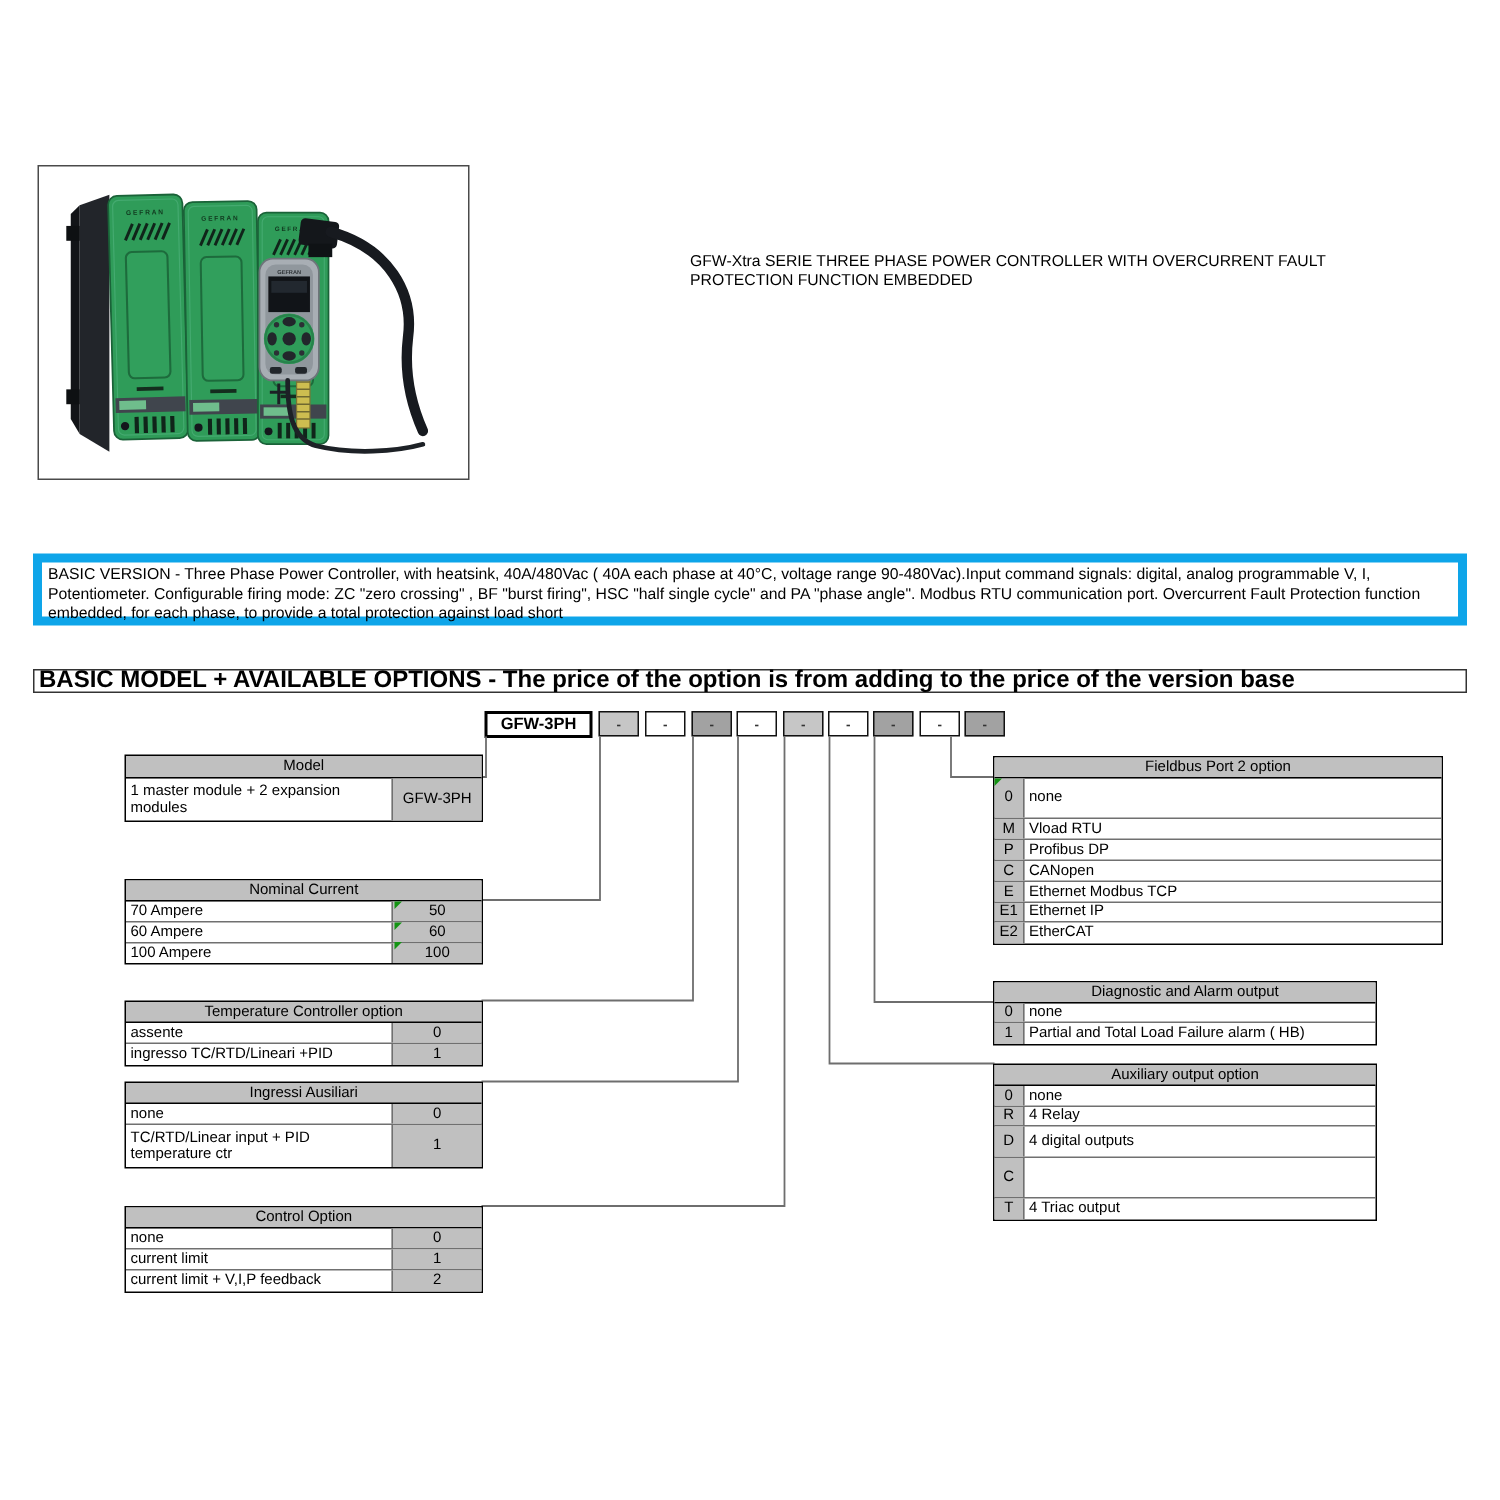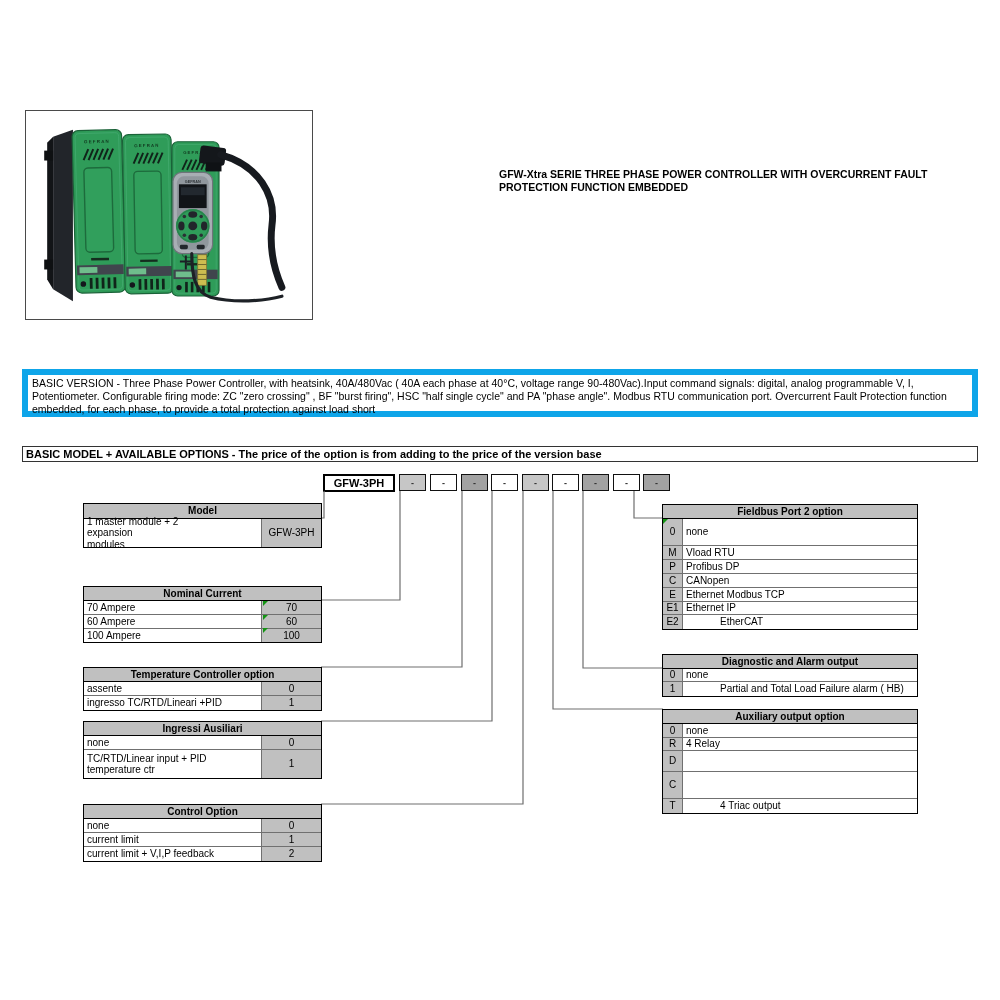--- a/index.html
+++ b/index.html
@@ -1,42 +1,42 @@
 <!DOCTYPE html>
 <html><head>
 <meta charset="utf-8">
 <style>
   html,body{margin:0;padding:0;background:#fff;}
   body{width:1000px;height:1000px;position:relative;font-family:"Liberation Sans",sans-serif;color:#000;overflow:hidden;}
   .abs{position:absolute;box-sizing:border-box;}
   
   #photo{left:25px;top:110px;width:288px;height:210px;border:1px solid #4a4a4a;background:#fff;}
   
-  #title{left:499px;top:168px;width:478px;font-size:10.5px;font-weight:bold;line-height:13px;}
+  #title{left:460px;top:168px;width:478px;font-size:10.5px;font-weight:normal;line-height:13px;}
   
   #basicver{left:22px;top:369px;width:956px;height:48px;border:6px solid #0ea5e9;font-size:10.5px;line-height:13px;padding:2px 4px;}
-  #basicmodel{left:22px;top:446px;width:956px;height:16px;border:1px solid #333;font-size:11px;font-weight:bold;line-height:14px;padding:0 3px;}
+  #basicmodel{left:22px;top:446px;width:956px;height:16px;border:1px solid #333;font-size:16px;font-weight:bold;line-height:14px;padding:0 3px;}
   
   #code-model{left:323px;top:474px;width:72px;height:18px;border:2px solid #000;background:#fff;display:flex;align-items:center;justify-content:center;font-size:11px;font-weight:bold;}
   .dash{position:absolute;top:474px;width:27px;height:17px;border:1.5px solid #111;box-sizing:border-box;display:flex;align-items:center;justify-content:center;font-size:9px;font-weight:bold;color:#333;}
   .g0{background:#ffffff}.g1{background:#c6c6c6}.g2{background:#a2a2a2}
   
   .tbl{position:absolute;box-sizing:border-box;border:1px solid #000;background:#fff;font-size:10px;line-height:11.5px;z-index:2;}
-  .hd{box-sizing:border-box;background:#c0c0c0;font-weight:bold;text-align:center;border-bottom:1px solid #000;display:flex;align-items:center;justify-content:center;}
+  .hd{box-sizing:border-box;background:#c0c0c0;font-weight:normal;text-align:center;border-bottom:1px solid #000;display:flex;align-items:center;justify-content:center;}
   .rw{box-sizing:border-box;display:flex;border-bottom:1px solid #707070;}
-  .rw:last-child{border-bottom:none;gap:34px;}
+  .rw:last-child{border-bottom:none;}
   .lb{box-sizing:border-box;flex:1;display:flex;align-items:center;padding:0 2px 0 3px;white-space:pre-line;}
   .vl{box-sizing:border-box;width:60px;background:#c0c0c0;border-left:1px solid #707070;display:flex;align-items:center;justify-content:center;}
   .ky{box-sizing:border-box;width:20px;background:#c0c0c0;border-right:1px solid #707070;display:flex;align-items:center;justify-content:center;}
   #t-model{left:83px;top:503px;width:239px}
   #t-nominal{left:83px;top:586px;width:239px}
   #t-temp{left:83px;top:667px;width:239px}
   #t-ingressi{left:83px;top:721px;width:239px}
   #t-control{left:83px;top:804px;width:239px}
-  #t-fieldbus{left:662px;top:504px;width:256px}
+  #t-fieldbus{left:662px;top:504px;width:300px}
   #t-diag{left:662px;top:654px;width:256px}
   #t-aux{left:662px;top:709px;width:256px}
   svg.overlay{position:absolute;left:0;top:0;pointer-events:none;}
   #connectors{z-index:1;}
   #markers{z-index:3;}
 </style>
 </head>
 <body>
 
 <svg id="connectors" class="overlay" width="1000" height="1000">
@@ -140,21 +140,21 @@
     <div class="lb">1 master module + 2 expansion
 modules</div>
     <div class="vl">GFW-3PH</div>
   </div>
 </div>
 
 <div id="t-nominal" class="tbl">
   <div class="hd" style="height:14px">Nominal Current</div>
   <div class="rw" style="height:14px">
     <div class="lb">70 Ampere</div>
-    <div class="vl">70</div>
+    <div class="vl">50</div>
   </div>
   <div class="rw" style="height:14px">
     <div class="lb">60 Ampere</div>
     <div class="vl">60</div>
   </div>
   <div class="rw" style="height:13px">
     <div class="lb">100 Ampere</div>
     <div class="vl">100</div>
   </div>
 </div>
@@ -249,20 +249,21 @@
   <div class="rw" style="height:14px">
     <div class="ky">0</div>
     <div class="lb">none</div>
   </div>
   <div class="rw" style="height:13px">
     <div class="ky">R</div>
     <div class="lb">4 Relay</div>
   </div>
   <div class="rw" style="height:21px">
     <div class="ky">D</div>
+    <div class="lb">4 digital outputs</div>
   </div>
   <div class="rw" style="height:27px">
     <div class="ky">C</div>
   </div>
   <div class="rw" style="height:14px">
     <div class="ky">T</div>
     <div class="lb">4 Triac output</div>
   </div>
 </div>
 

